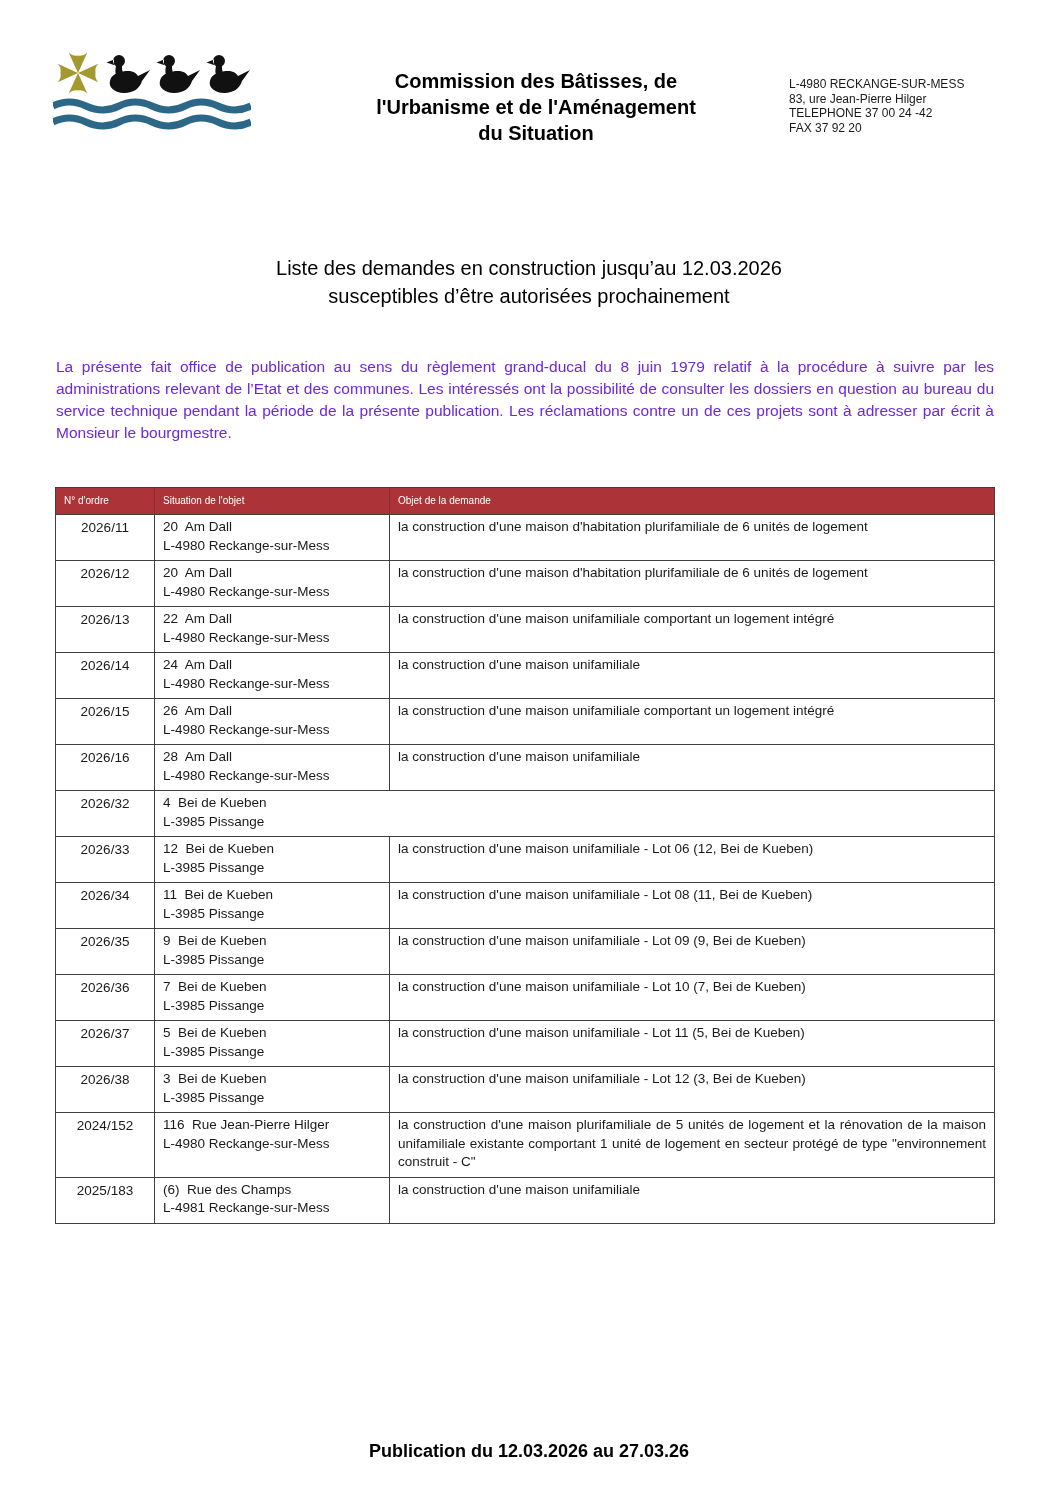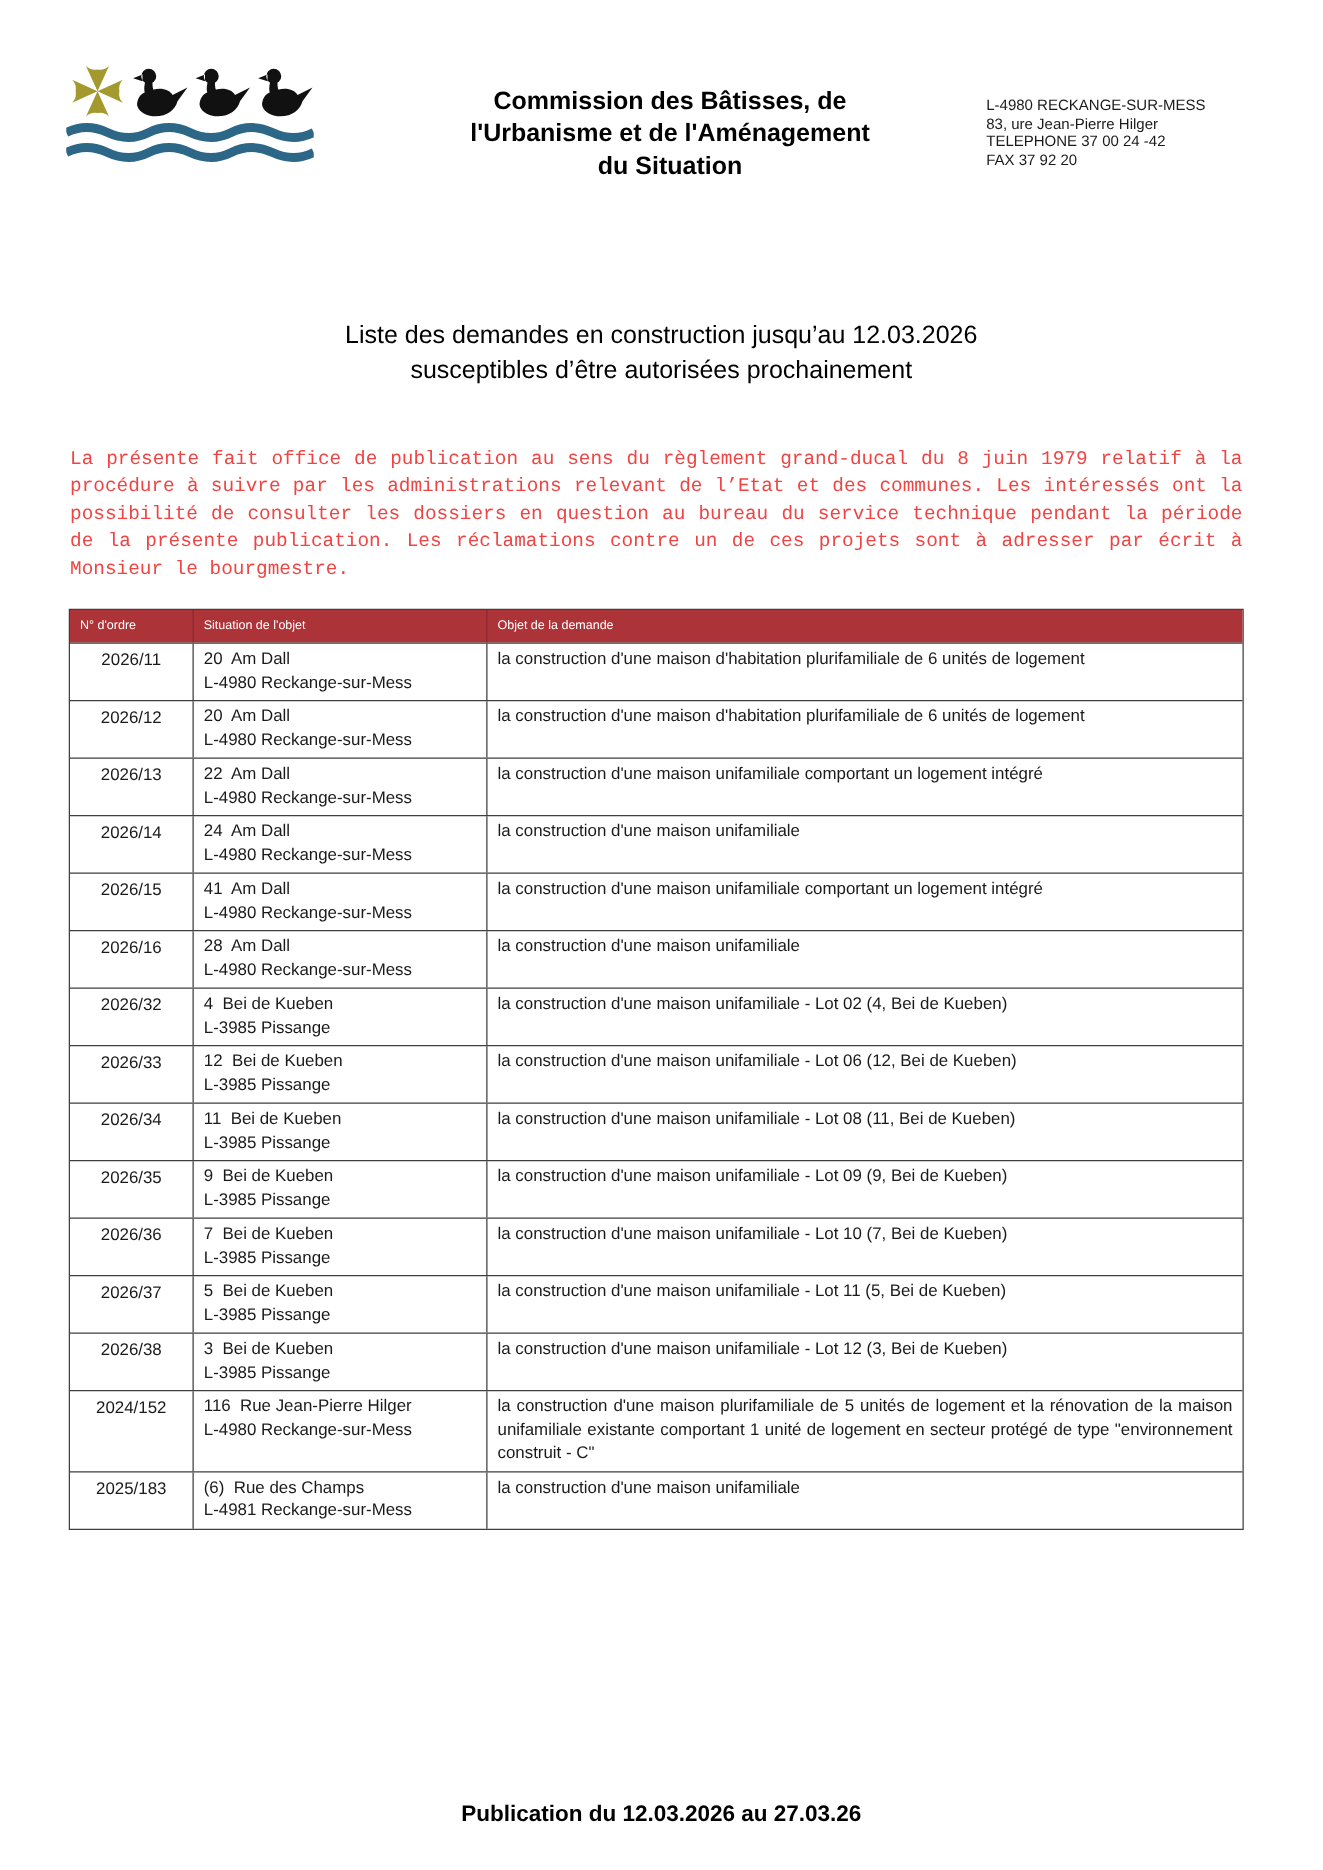--- a/index.html
+++ b/index.html
@@ -35,22 +35,21 @@
   .doc-title {
     position: absolute; left: 0; top: 254px; width: 1058px;
     text-align: center; font-weight: normal; font-size: 20px; line-height: 28px;
     color: #000;
   }
 
   
   .intro {
     position: absolute; left: 56px; top: 356px; width: 938px;
     font-size: 15.5px; line-height: 22px; text-align: justify;
-    color: #ef4444;
-    font-family: Liberation Mono, monospace;
+    color: #6d28d9;
   }
 
   
   .table {
     position: absolute; left: 55px; top: 487px; width: 938px;
     border: 1px solid var(--table_border, #3f3f3f);
     font-size: 13.5px;
   }
   .thead {
     display: flex;
@@ -165,40 +164,39 @@
       <div class="td c1">2026/14</div>
       <div class="td c2">
         <div class="line">24  Am Dall</div>
         <div class="line">L-4980 Reckange-sur-Mess</div>
       </div>
       <div class="td c3">la construction d'une maison unifamiliale</div>
     </div>
     <div class="trow">
       <div class="td c1">2026/15</div>
       <div class="td c2">
-        <div class="line">41  Am Dall</div>
+        <div class="line">26  Am Dall</div>
         <div class="line">L-4980 Reckange-sur-Mess</div>
       </div>
       <div class="td c3">la construction d'une maison unifamiliale comportant un logement intégré</div>
     </div>
     <div class="trow">
       <div class="td c1">2026/16</div>
       <div class="td c2">
         <div class="line">28  Am Dall</div>
         <div class="line">L-4980 Reckange-sur-Mess</div>
       </div>
       <div class="td c3">la construction d'une maison unifamiliale</div>
     </div>
     <div class="trow">
       <div class="td c1">2026/32</div>
       <div class="td c2">
         <div class="line">4  Bei de Kueben</div>
         <div class="line">L-3985 Pissange</div>
       </div>
-      <div class="td c3">la construction d'une maison unifamiliale - Lot 02 (4, Bei de Kueben)</div>
     </div>
     <div class="trow">
       <div class="td c1">2026/33</div>
       <div class="td c2">
         <div class="line">12  Bei de Kueben</div>
         <div class="line">L-3985 Pissange</div>
       </div>
       <div class="td c3">la construction d'une maison unifamiliale - Lot 06 (12, Bei de Kueben)</div>
     </div>
     <div class="trow">

